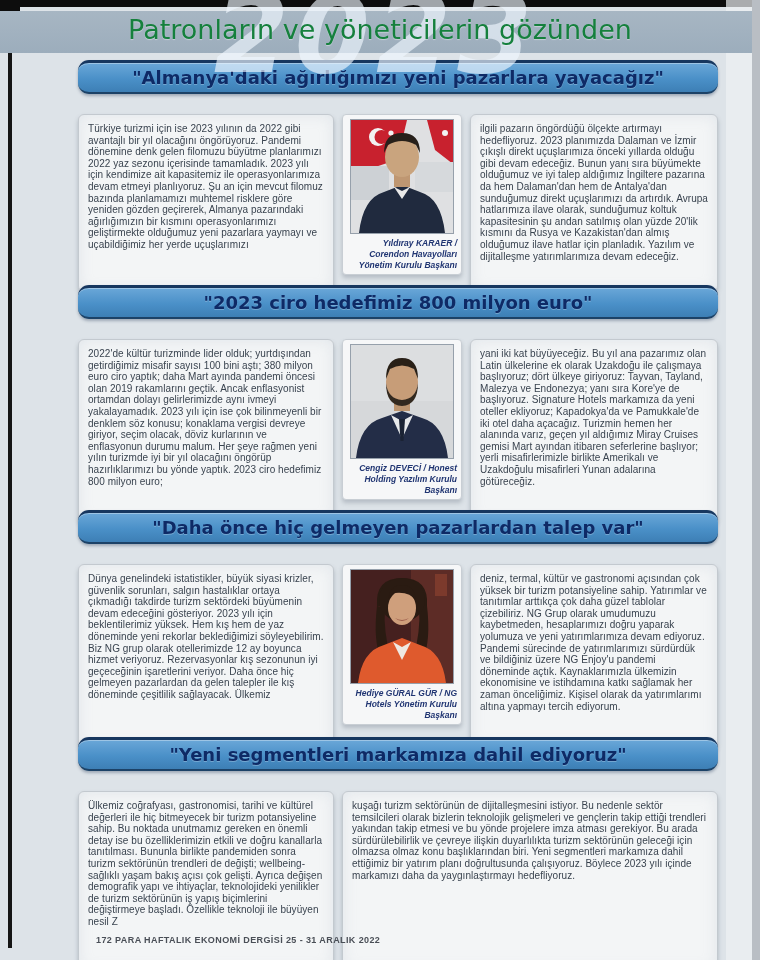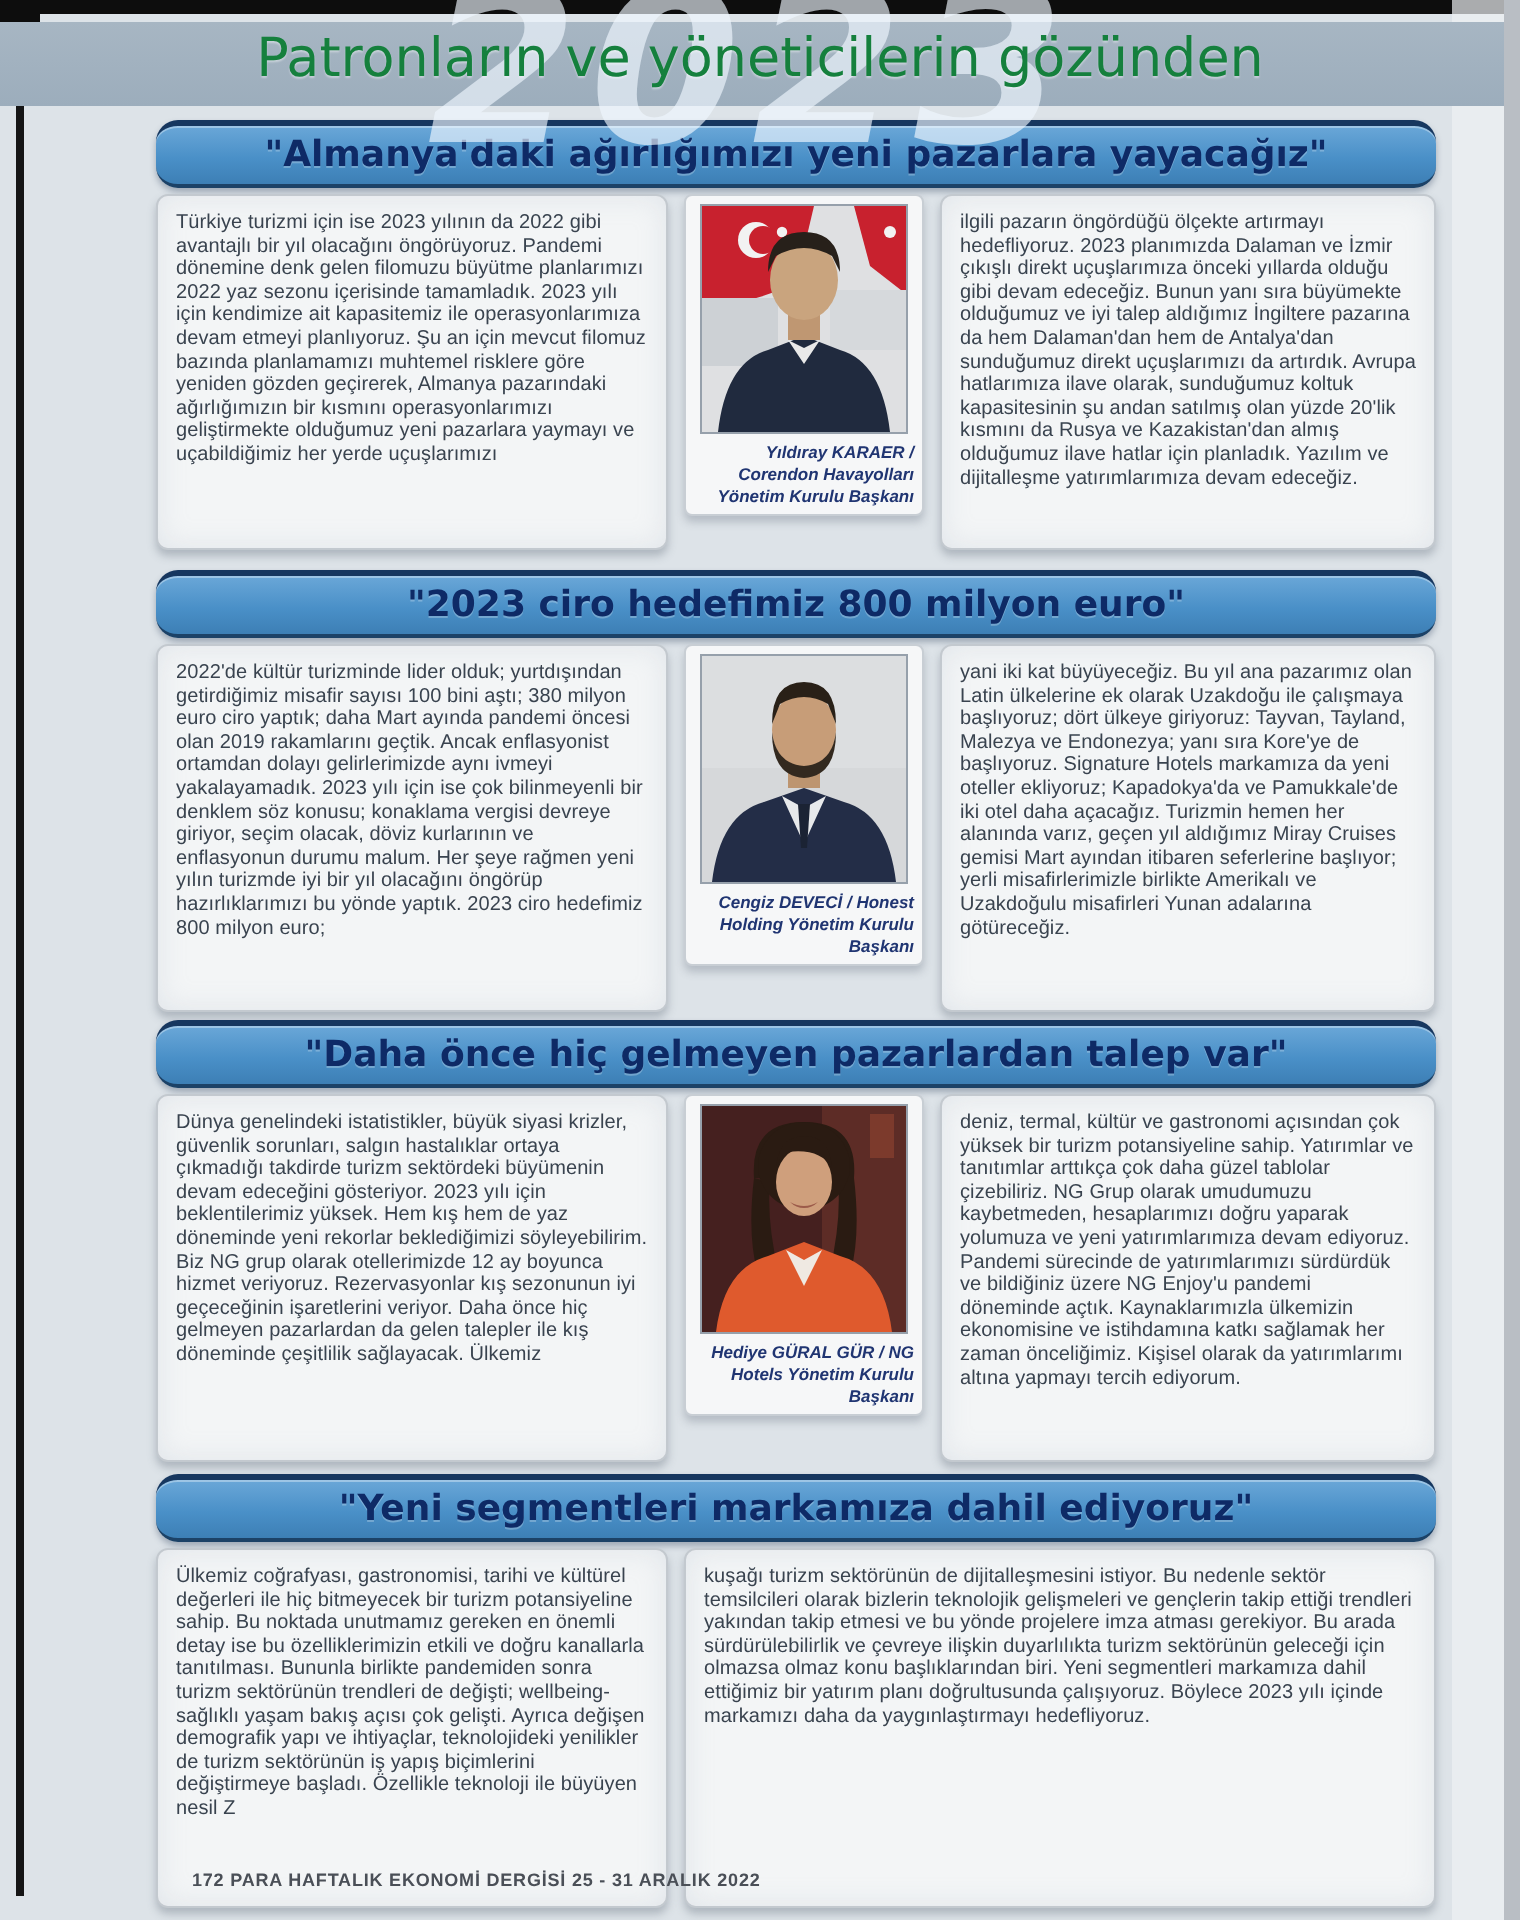--- a/index.html
+++ b/index.html
@@ -38,21 +38,21 @@
     background:linear-gradient(180deg,#6aa7d8 0%,#4a90c8 55%,#3d7fb5 100%);
     border-top:3px solid #17375f;border-bottom:2px solid #1c4267;
     box-shadow:inset 0 1px 0 rgba(255,255,255,.35), 0 2px 3px rgba(40,60,90,.35);
     display:flex;align-items:center;justify-content:center;
   }
   .headline-text{
     font-family:"DejaVu Sans",sans-serif;font-weight:bold;font-size:18px;
     color:#0e2a66;white-space:nowrap;
     text-shadow:0 1px 0 rgba(255,255,255,.25);
   }
-  .content-row{display:flex;gap:8px;margin-top:3px;align-items:stretch;}
+  .content-row{display:flex;gap:8px;margin-top:20px;align-items:stretch;}
   .text-panel{
     width:256px;flex:none;box-sizing:border-box;
     background:#f3f5f6;border:1px solid #c3c9cf;border-radius:6px;
     box-shadow:0 3px 4px rgba(90,100,115,.35), inset 0 0 14px rgba(170,185,200,.25);
     padding:8px 9px;overflow:hidden;
   }
   .text-panel.right{flex:1;}
   .article-text{
     font-size:10px;line-height:1.16;color:#39434f;
     letter-spacing:.05px;text-align:left;
@@ -142,21 +142,21 @@
             <rect width="102" height="56" fill="#dcdee0"></rect>
             <path d="M5 113 Q9 79 31 73 L51 66 L71 73 Q93 79 97 113 Z" fill="#232d47"></path>
             <polygon points="40,70 51,94 62,70 51,76" fill="#e7e9eb"></polygon>
             <polygon points="48,74 54,74 52.5,96 49.5,96" fill="#1b2334"></polygon>
             <rect x="43" y="48" width="16" height="18" fill="#bd9570"></rect>
             <ellipse cx="51" cy="37" rx="16" ry="19" fill="#c79d78"></ellipse>
             <path d="M35 38 Q35 60 51 61 Q67 60 67 38 Q65 54 51 55 Q37 54 35 38 Z" fill="#33291f"></path>
             <path d="M35 34 Q35 13 51 13 Q67 13 67 34 L63 24 Q51 17 39 24 Z" fill="#292017"></path>
           </svg>
         </div>
-        <div class="photo-caption">Cengiz DEVECİ / Honest Holding Yönetim Kurulu Başkanı</div>
+        <div class="photo-caption">Cengiz DEVECİ / Honest Holding Yazılım Kurulu Başkanı</div>
       </div>
       <div class="text-panel right" style="height:184px;">
         <div class="article-text">yani iki kat büyüyeceğiz. Bu yıl ana pazarımız olan Latin ülkelerine ek olarak Uzakdoğu ile çalışmaya başlıyoruz; dört ülkeye giriyoruz: Tayvan, Tayland, Malezya ve Endonezya; yanı sıra Kore'ye de başlıyoruz. Signature Hotels markamıza da yeni oteller ekliyoruz; Kapadokya'da ve Pamukkale'de iki otel daha açacağız. Turizmin hemen her alanında varız, geçen yıl aldığımız Miray Cruises gemisi Mart ayından itibaren seferlerine başlıyor; yerli misafirlerimizle birlikte Amerikalı ve Uzakdoğulu misafirleri Yunan adalarına götüreceğiz.</div>
       </div>
     </div>
   </div>
 
   <div class="section" style="top:510px;">
     <div class="headline-bar">
       <span class="headline-text">"Daha önce hiç gelmeyen pazarlardan talep var"</span>

